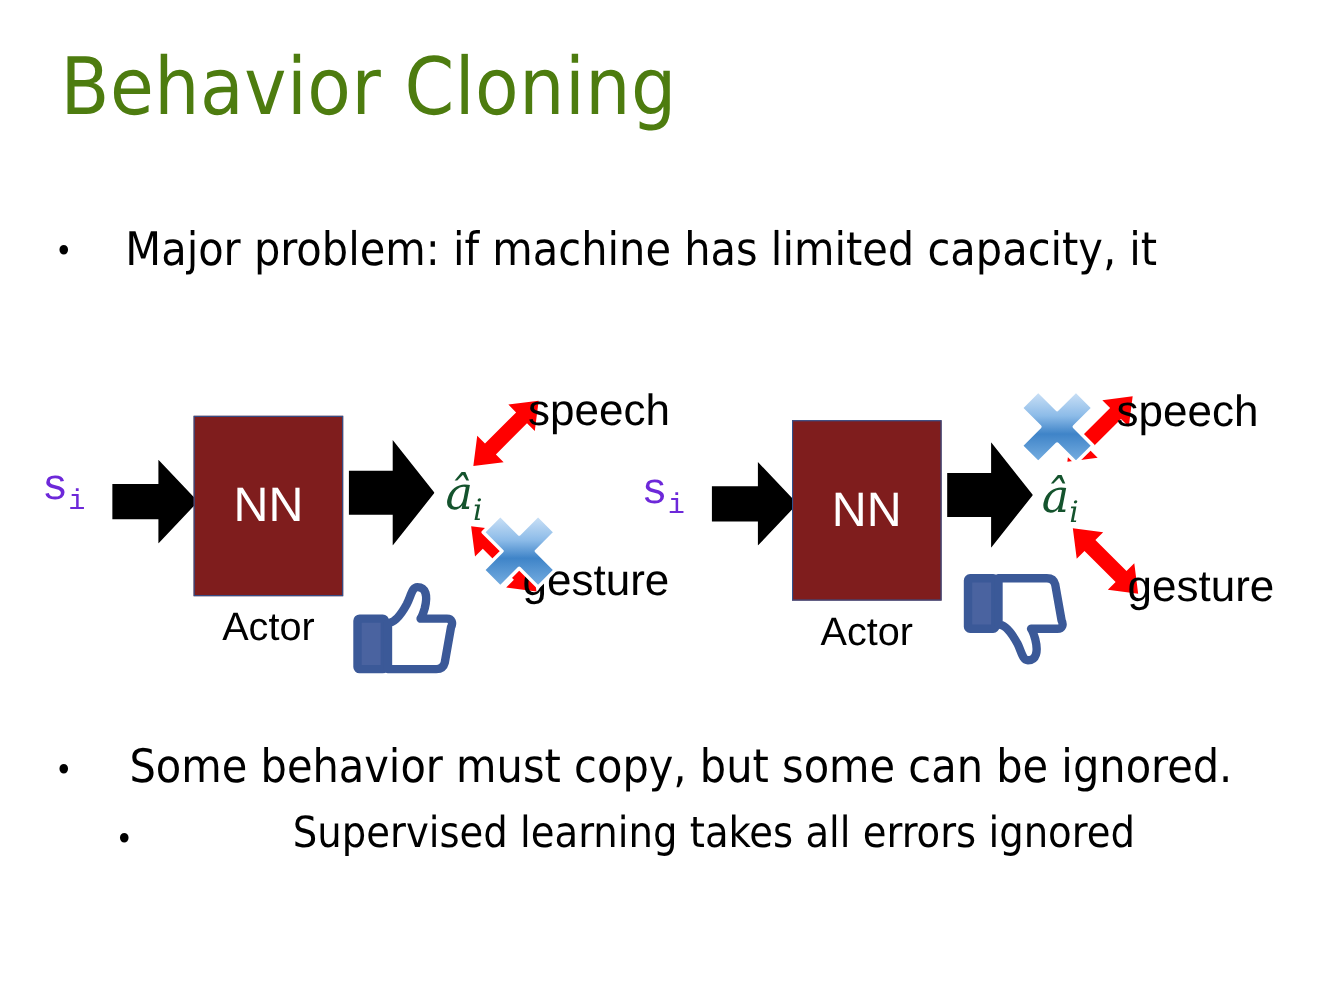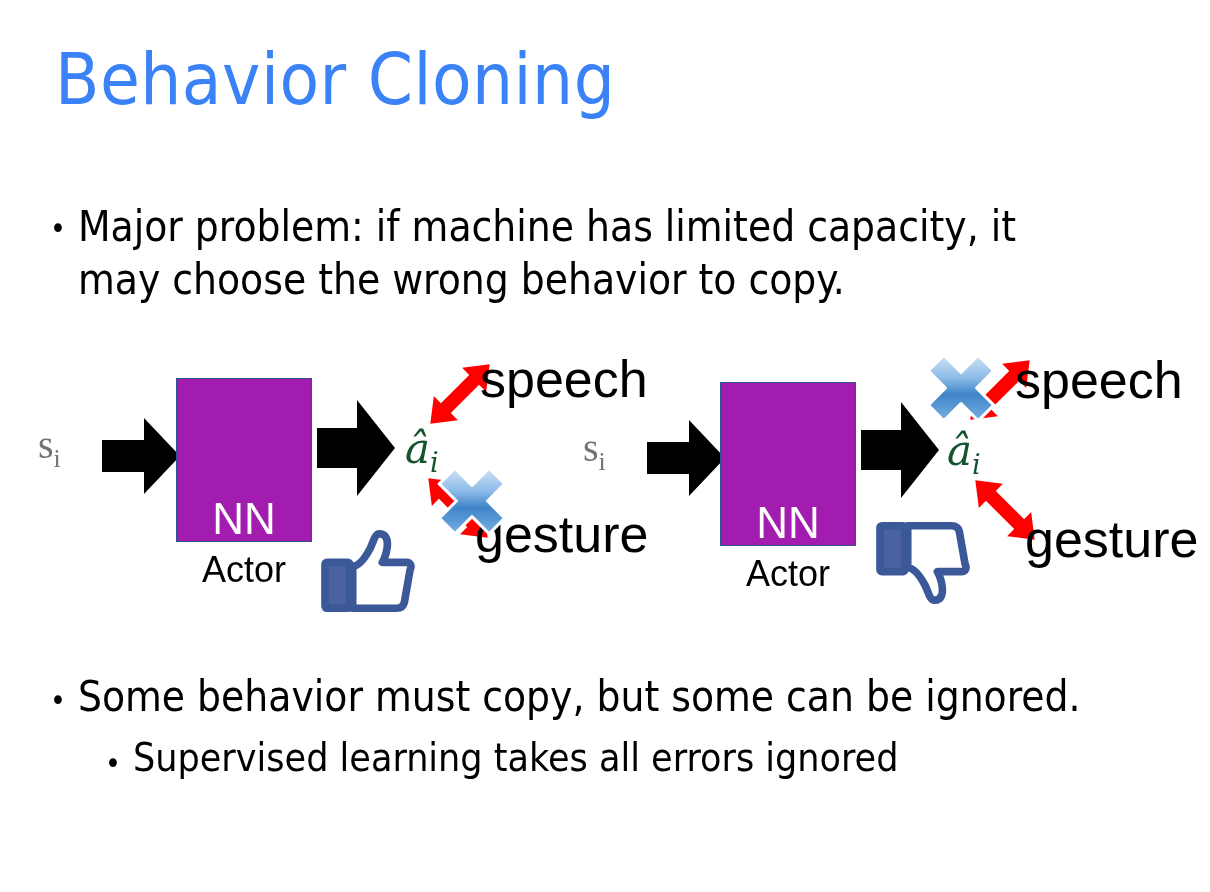--- a/index.html
+++ b/index.html
@@ -24,21 +24,21 @@
   .slide-title {
     position: absolute;
     left: 55px;
     top: 42px;
     font-family: "DejaVu Sans Condensed", "Liberation Sans Narrow", "Liberation Sans", sans-serif;
     font-stretch: condensed;
     font-size: 72px;
     font-weight: 300;
     letter-spacing: 0.5px;
     line-height: 1.05;
-    color: #3b82f6;
+    color: #4d7c0f;
     white-space: nowrap;
   }
 
   
   .bullet-block {
     position: absolute;
     font-family: "DejaVu Sans Condensed", "Liberation Sans Narrow", "Liberation Sans", sans-serif;
     font-stretch: condensed;
     color: #000000;
   }
@@ -48,20 +48,21 @@
   }
   .bullet-dot {
     flex: 0 0 auto;
     font-size: 30px;
     line-height: 1;
     padding-top: 14px;
     margin-right: 12px;
   }
   .bullet-text {
     flex: 1 1 auto;
+    text-align: center;
   }
 
   #bullet-top {
     left: 50px;
     top: 200px;
     width: 1080px;
     font-size: 42px;
     line-height: 1.27;
   }
   #bullet-top .bullet-text { max-width: 1010px; }
@@ -85,37 +86,37 @@
   .diagram {
     position: absolute;
     top: 330px;
     height: 300px;
   }
   #diagram-left  { left: 20px;  width: 590px; }
   #diagram-right { left: 565px; width: 640px; }
 
   .state-label {
     position: absolute;
-    font-family: Liberation Serif, serif;
+    font-family: Liberation Mono, monospace;
     font-size: 40px;
     line-height: 1;
-    color: #737373;
+    color: #6d28d9;
   }
   .state-label .sub {
     font-size: 26px;
     vertical-align: sub;
     line-height: 1;
   }
 
   .nn-box {
     position: absolute;
-    background: #a21caf;
+    background: #7f1d1d;
     border: 1px solid #2F528F;
     display: flex;
-    align-items: flex-end;
+    align-items: center;
     justify-content: center;
     box-sizing: border-box;
   }
   .nn-box-label {
     font-family: "Liberation Sans", sans-serif;
     font-size: 44px;
     color: #ffffff;
     line-height: 1;
   }
   .actor-label {
@@ -137,42 +138,41 @@
     white-space: nowrap;
   }
   .action-label .sub {
     font-size: 27px;
     vertical-align: sub;
   }
 
   .branch-label {
     position: absolute;
     font-family: "Liberation Sans", sans-serif;
-    font-size: 52px;
+    font-size: 40px;
     line-height: 1;
     color: #000000;
     white-space: nowrap;
   }
 
   .blk-arrow, .red-arrow, .blue-x, .thumb { position: absolute; }
   .blk-arrow svg, .red-arrow svg, .blue-x svg, .thumb svg { display: block; }
 </style>
 </head>
 <body>
 
 <div id="slide">
 
   <div class="slide-title">Behavior Cloning</div>
 
   <div class="bullet-block" id="bullet-top">
     <div class="bullet-row">
       <span class="bullet-dot">•</span>
       <span class="bullet-text">
         <span>Major problem: if machine has limited capacity, it</span><br>
-        <span>may choose the wrong behavior to copy.</span>
       </span>
     </div>
   </div>
 
   <div class="diagram" id="diagram-left">
 
     <div class="state-label" style="left:18px; top:95px;">
       <span>s</span><span class="sub">i</span>
     </div>
 

